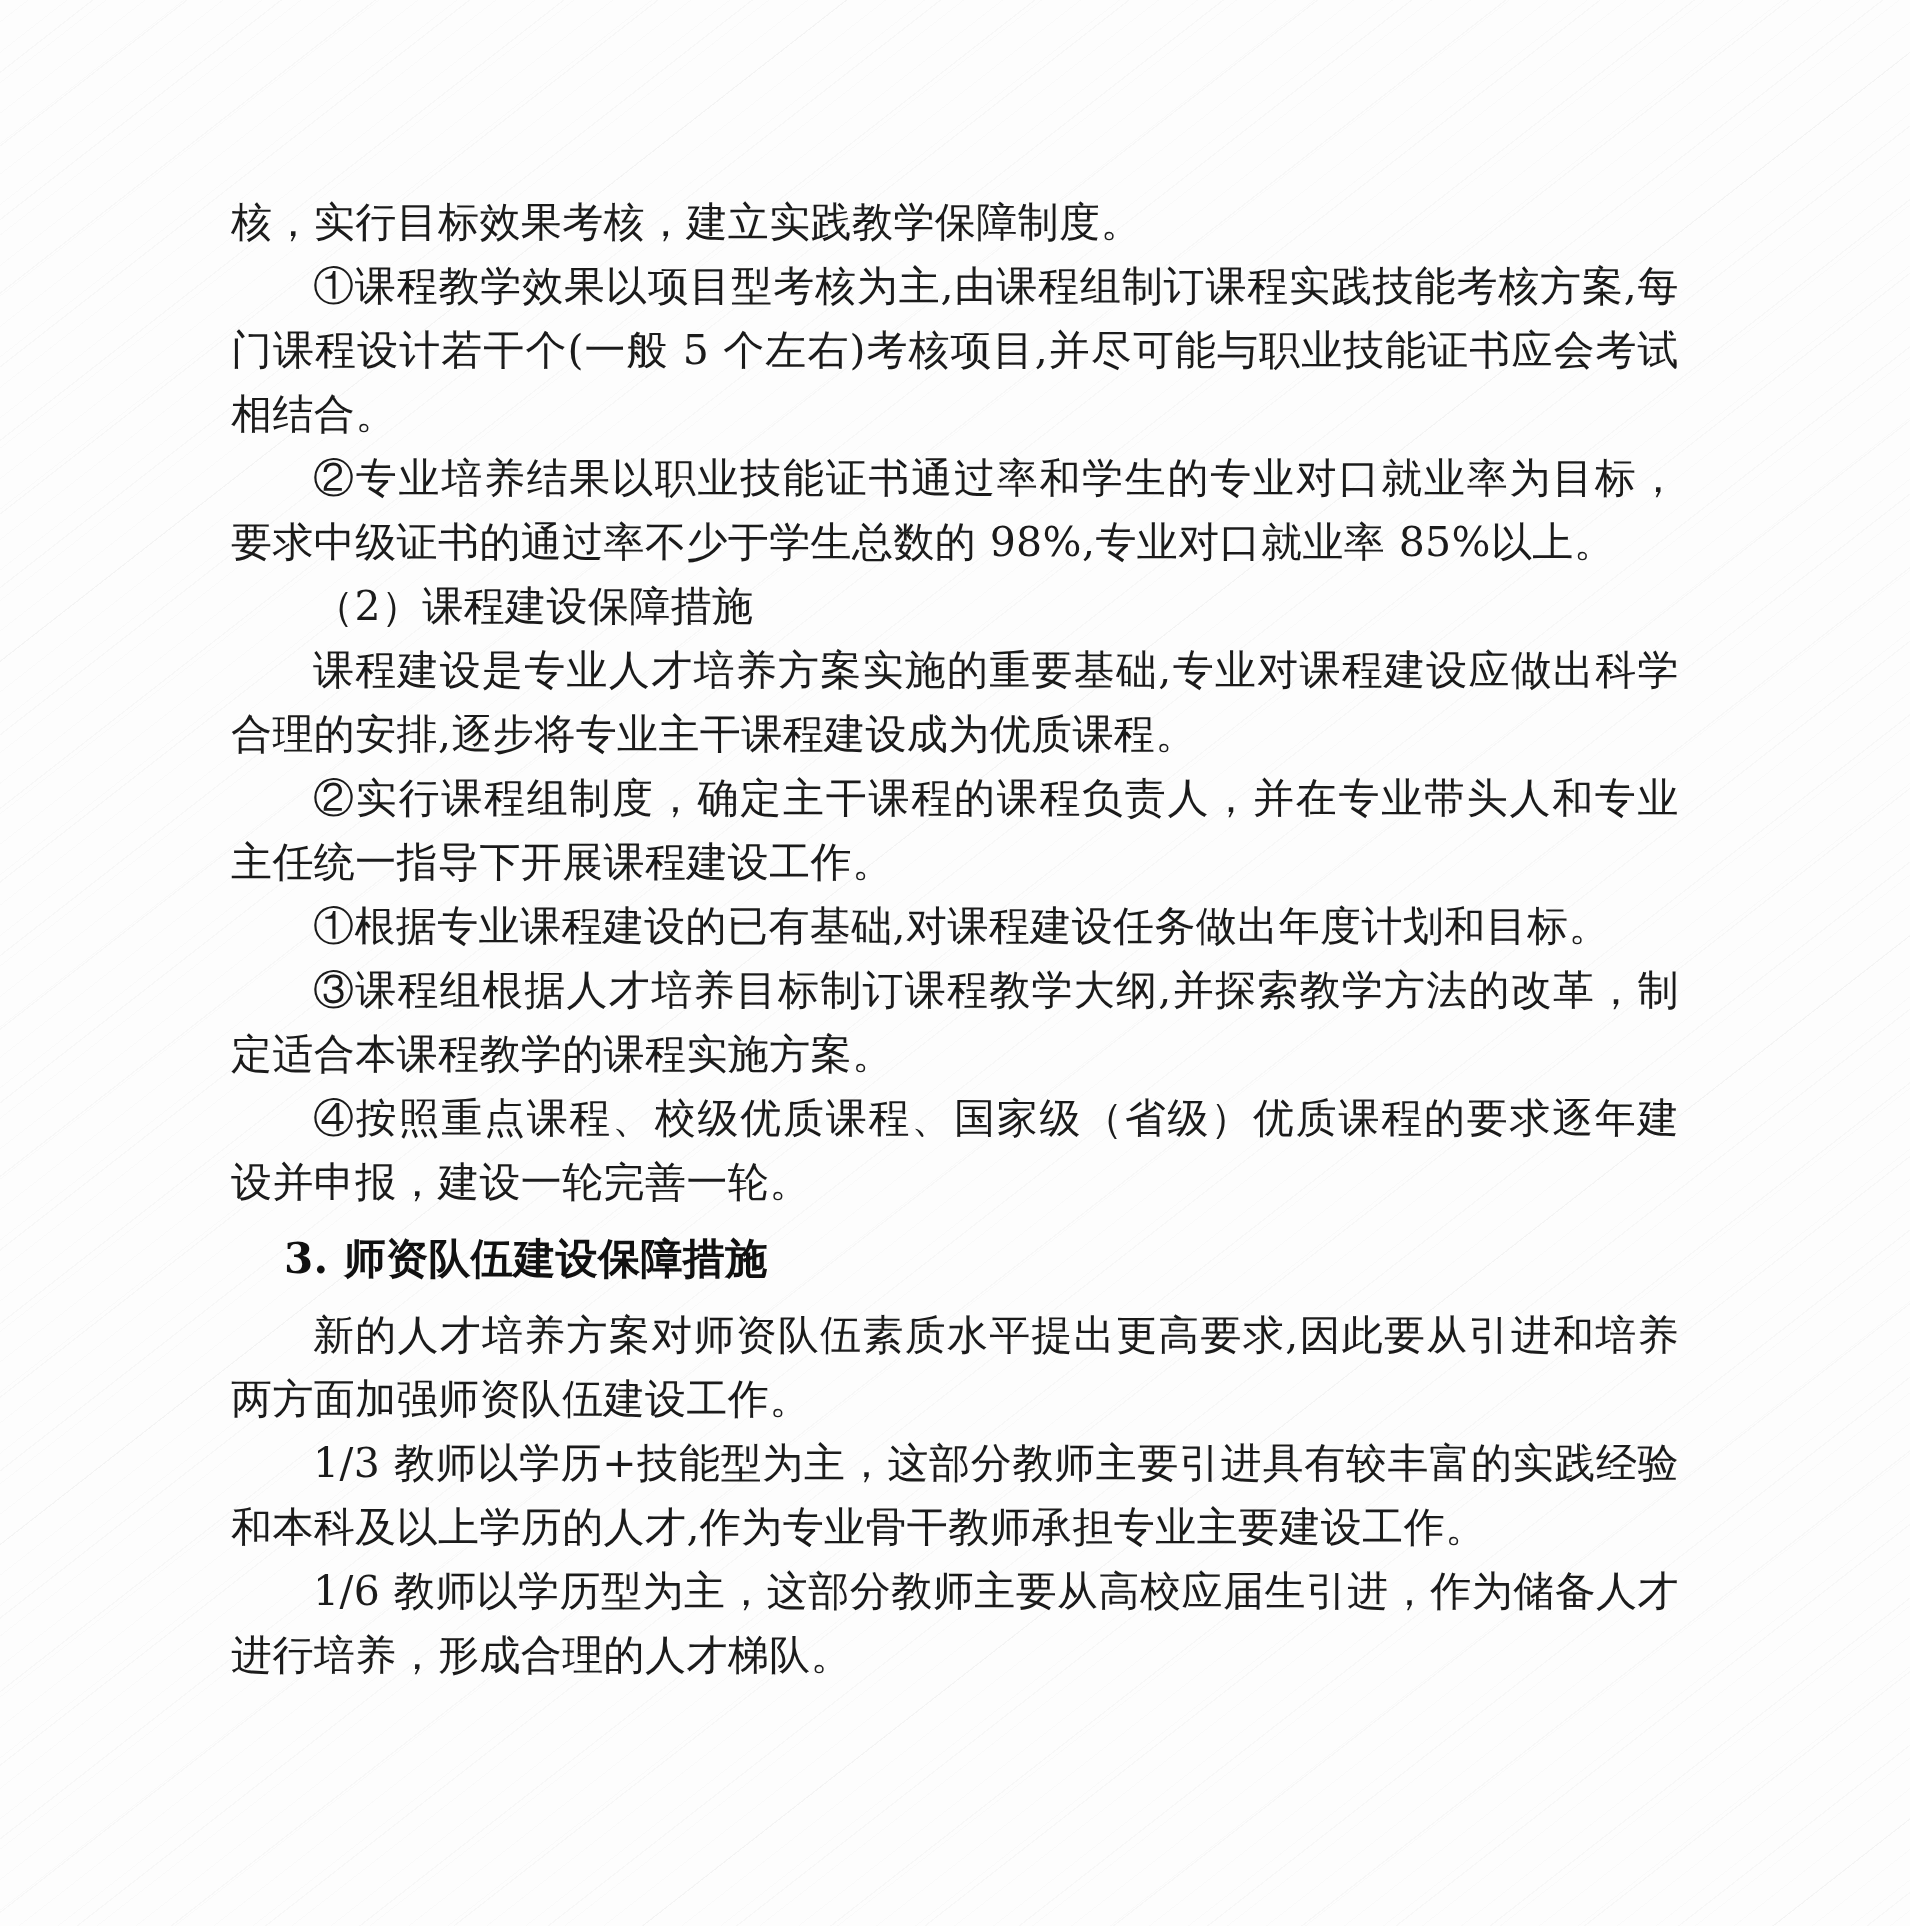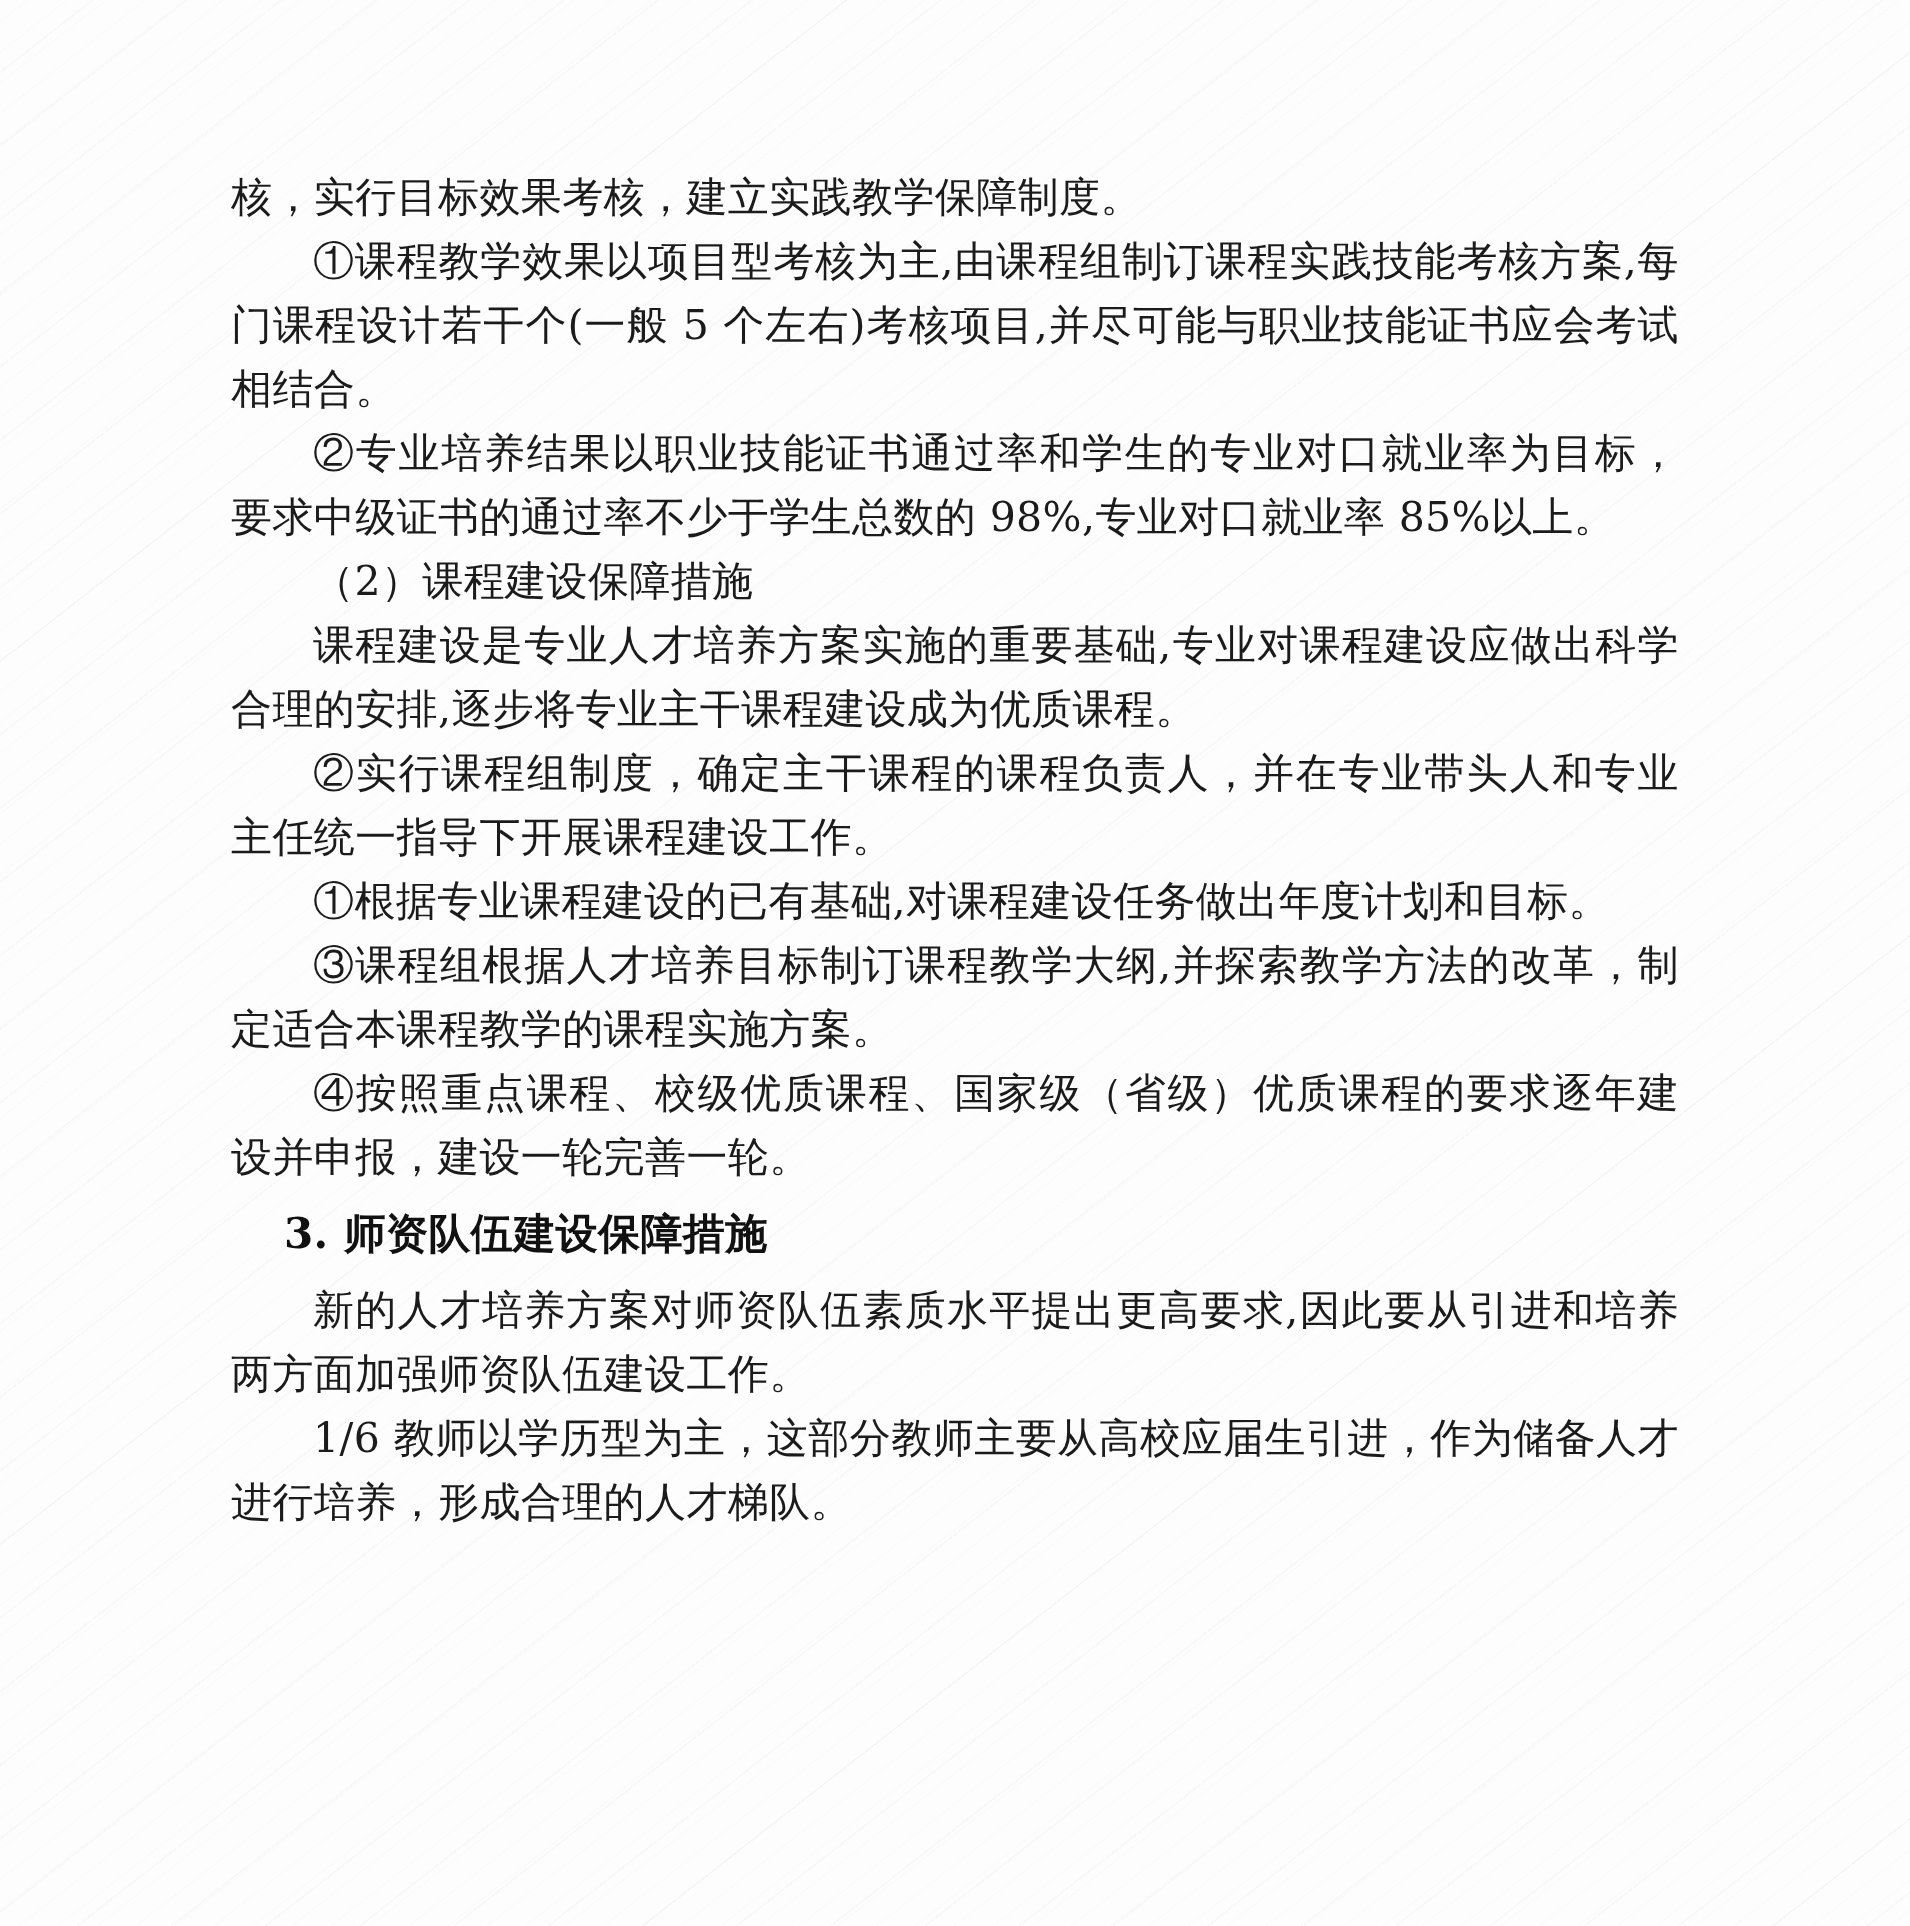--- a/index.html
+++ b/index.html
@@ -34,21 +34,21 @@
         rgba(0,0,0,0.014) 0px,
         rgba(0,0,0,0.014) 0.8px,
         rgba(0,0,0,0) 0.8px,
         rgba(0,0,0,0) 24px
       );
     pointer-events: none;
   }
   .content {
     position: absolute;
     left: 231px;
-    top: 165px;
+    top: 190px;
     width: 1448px;
   }
   p {
     margin: 0;
     font-size: 41px;
     line-height: 64px;
     color: #1b1b1b;
     letter-spacing: 0.4px;
     text-align: justify;
     text-justify: inter-ideograph;
@@ -94,20 +94,21 @@
 
     <p class="ind">③课程组根据人才培养目标制订课程教学大纲,并探索教学方法的改革，制定适合本课程教学的课程实施方案。</p>
 
     <p class="ind">④按照重点课程、校级优质课程、国家级（省级）优质课程的要求逐年建设并申报，建设一轮完善一轮。</p>
 
     <h3 class="section">3. 师资队伍建设保障措施</h3>
 
     <p class="ind">新的人才培养方案对师资队伍素质水平提出更高要求,因此要从引进和培养两方面加强师资队伍建设工作。</p>
 
 
+    <p class="ind">1/3 教师以学历+技能型为主，这部分教师主要引进具有较丰富的实践经验和本科及以上学历的人才,作为专业骨干教师承担专业主要建设工作。</p>
 
     <p class="ind">1/6 教师以学历型为主，这部分教师主要从高校应届生引进，作为储备人才进行培养，形成合理的人才梯队。</p>
 
 
   </div>
 
 </div>
 
 
 </body></html>

